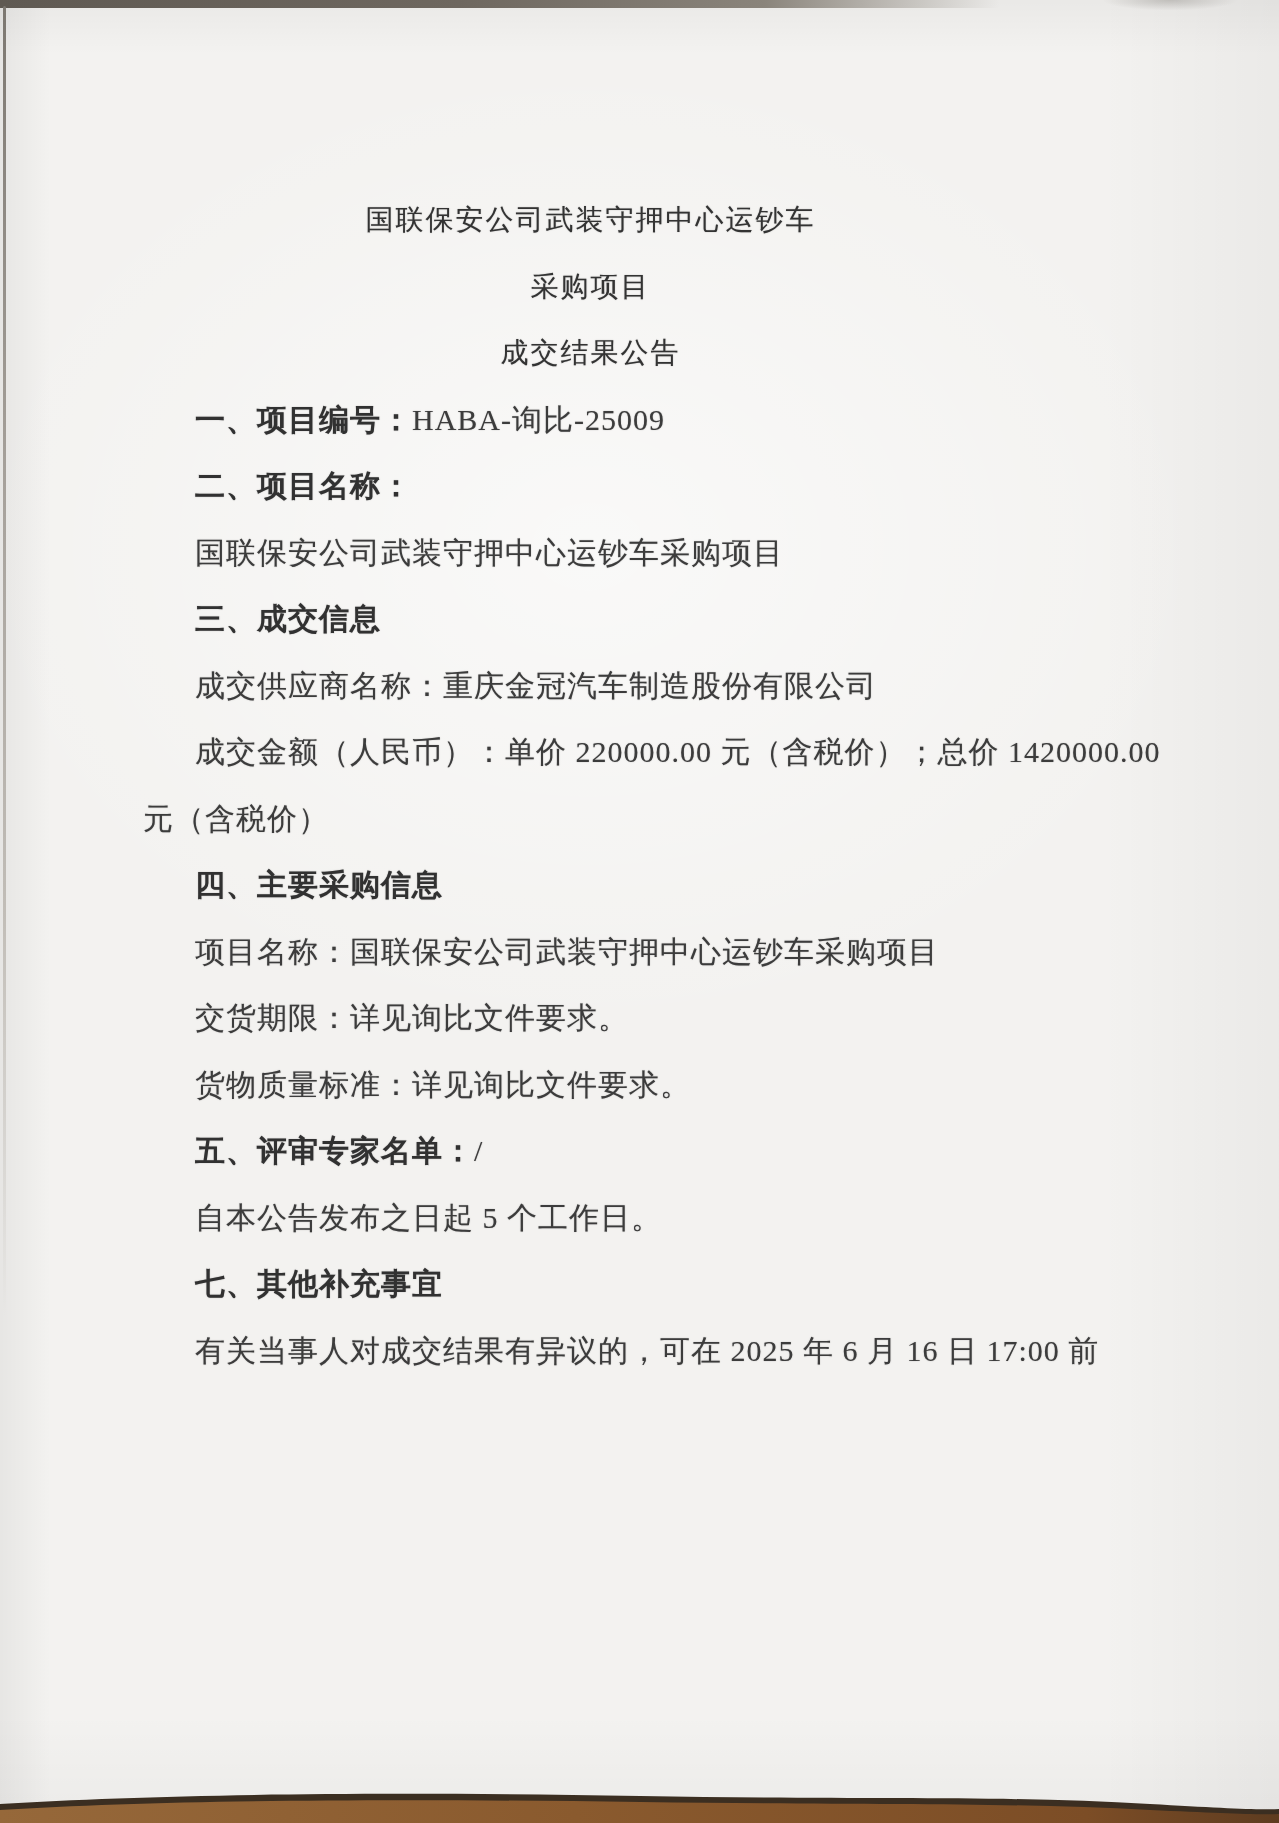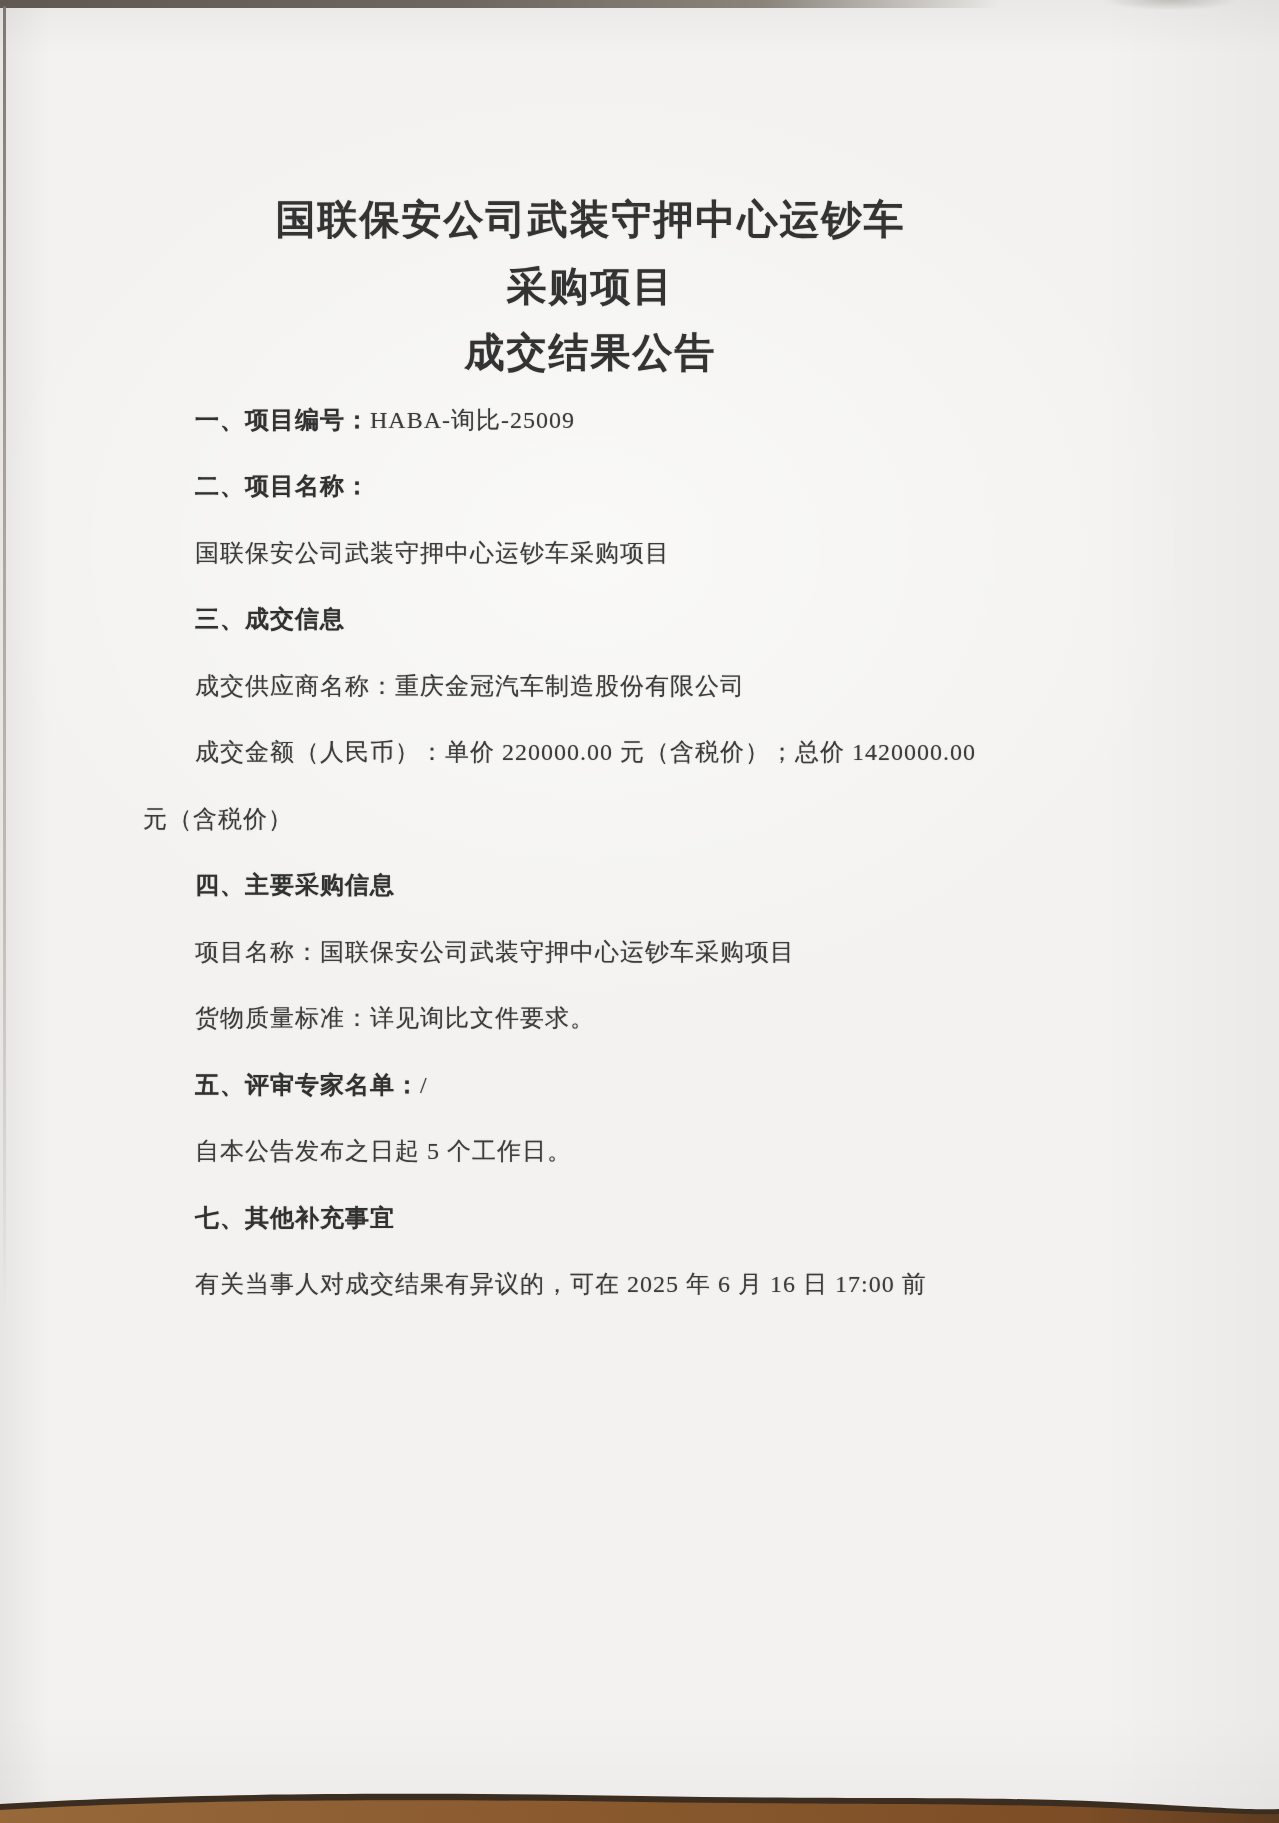--- a/index.html
+++ b/index.html
@@ -38,28 +38,28 @@
     position: absolute;
     top: 187px;
     left: 143px;
     width: 967px;
     color: #3c3c3c;
     text-shadow: 0 0 1.2px rgba(70,70,70,0.45);
   }
   .line {
     height: 66.5px;
     line-height: 66.5px;
-    font-size: 24px;
+    font-size: 30px;
     letter-spacing: 1px;
     white-space: nowrap;
   }
   .line.indent { padding-left: 52px; }
   .title-line {
-    font-size: 40px;
-    font-weight: bold;
+    font-size: 28px;
+    font-weight: normal;
     text-align: center;
     letter-spacing: 2px;
     color: #333;
     transform: translateX(-36px);
   }
   .b { font-weight: bold; color: #313131; }
 </style>
 </head>
 <body>
 
@@ -75,20 +75,21 @@
 
     <div class="line indent"><span class="b">一、项目编号：</span><span>HABA-询比-25009</span></div>
     <div class="line indent"><span class="b">二、项目名称：</span><span></span></div>
     <div class="line indent"><span>国联保安公司武装守押中心运钞车采购项目</span></div>
     <div class="line indent"><span class="b">三、成交信息</span></div>
     <div class="line indent"><span>成交供应商名称：重庆金冠汽车制造股份有限公司</span></div>
     <div class="line indent"><span>成交金额（人民币）：单价 220000.00 元（含税价）；总价 1420000.00</span></div>
     <div class="line"><span>元（含税价）</span></div>
     <div class="line indent"><span class="b">四、主要采购信息</span></div>
     <div class="line indent"><span>项目名称：国联保安公司武装守押中心运钞车采购项目</span></div>
+    <div class="line indent"><span>交货期限：详见询比文件要求。</span></div>
     <div class="line indent"><span>货物质量标准：详见询比文件要求。</span></div>
     <div class="line indent"><span class="b">五、评审专家名单：</span><span>/</span></div>
     <div class="line indent"><span>自本公告发布之日起 5 个工作日。</span></div>
     <div class="line indent"><span class="b">七、其他补充事宜</span></div>
     <div class="line indent"><span>有关当事人对成交结果有异议的，可在 2025 年 6 月 16 日 17:00 前</span></div>
   </div>
 
   <svg class="table-edge" viewBox="0 0 1279 36" preserveAspectRatio="none">
     <defs>
       <linearGradient id="wood" x1="0" y1="0" x2="1" y2="0">

